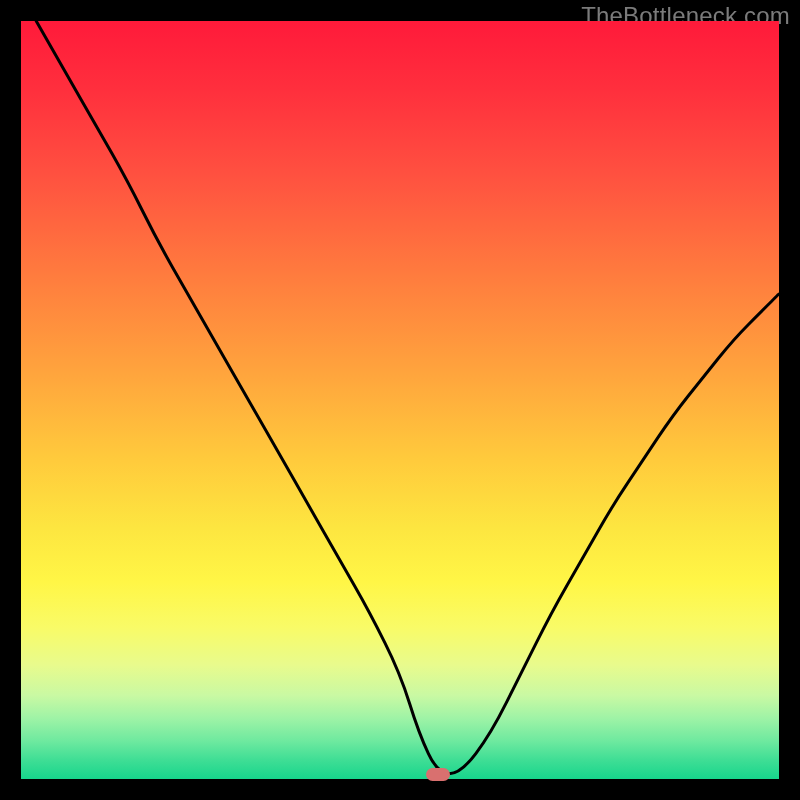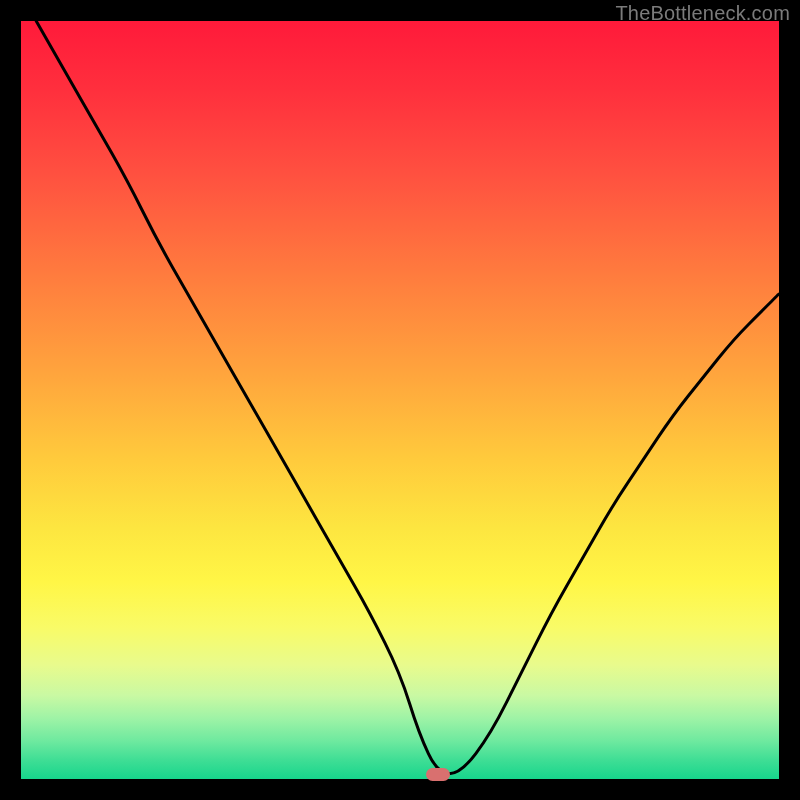--- a/index.html
+++ b/index.html
@@ -42,21 +42,21 @@
       #6ee99f 95%,
       #3fde95 97.5%,
       #17d58c 100%
     );
   }
   .watermark {
     position: absolute;
     top: 2px;
     right: 10px;
     color: #7b7b7b;
-    font-size: 20px;
+    font-size: 24px;
     font-weight: 400;
     letter-spacing: 0.2px;
     user-select: none;
   }
   svg.curve {
     position: absolute;
     left: 0;
     top: 0;
     width: 758px;
     height: 758px;

